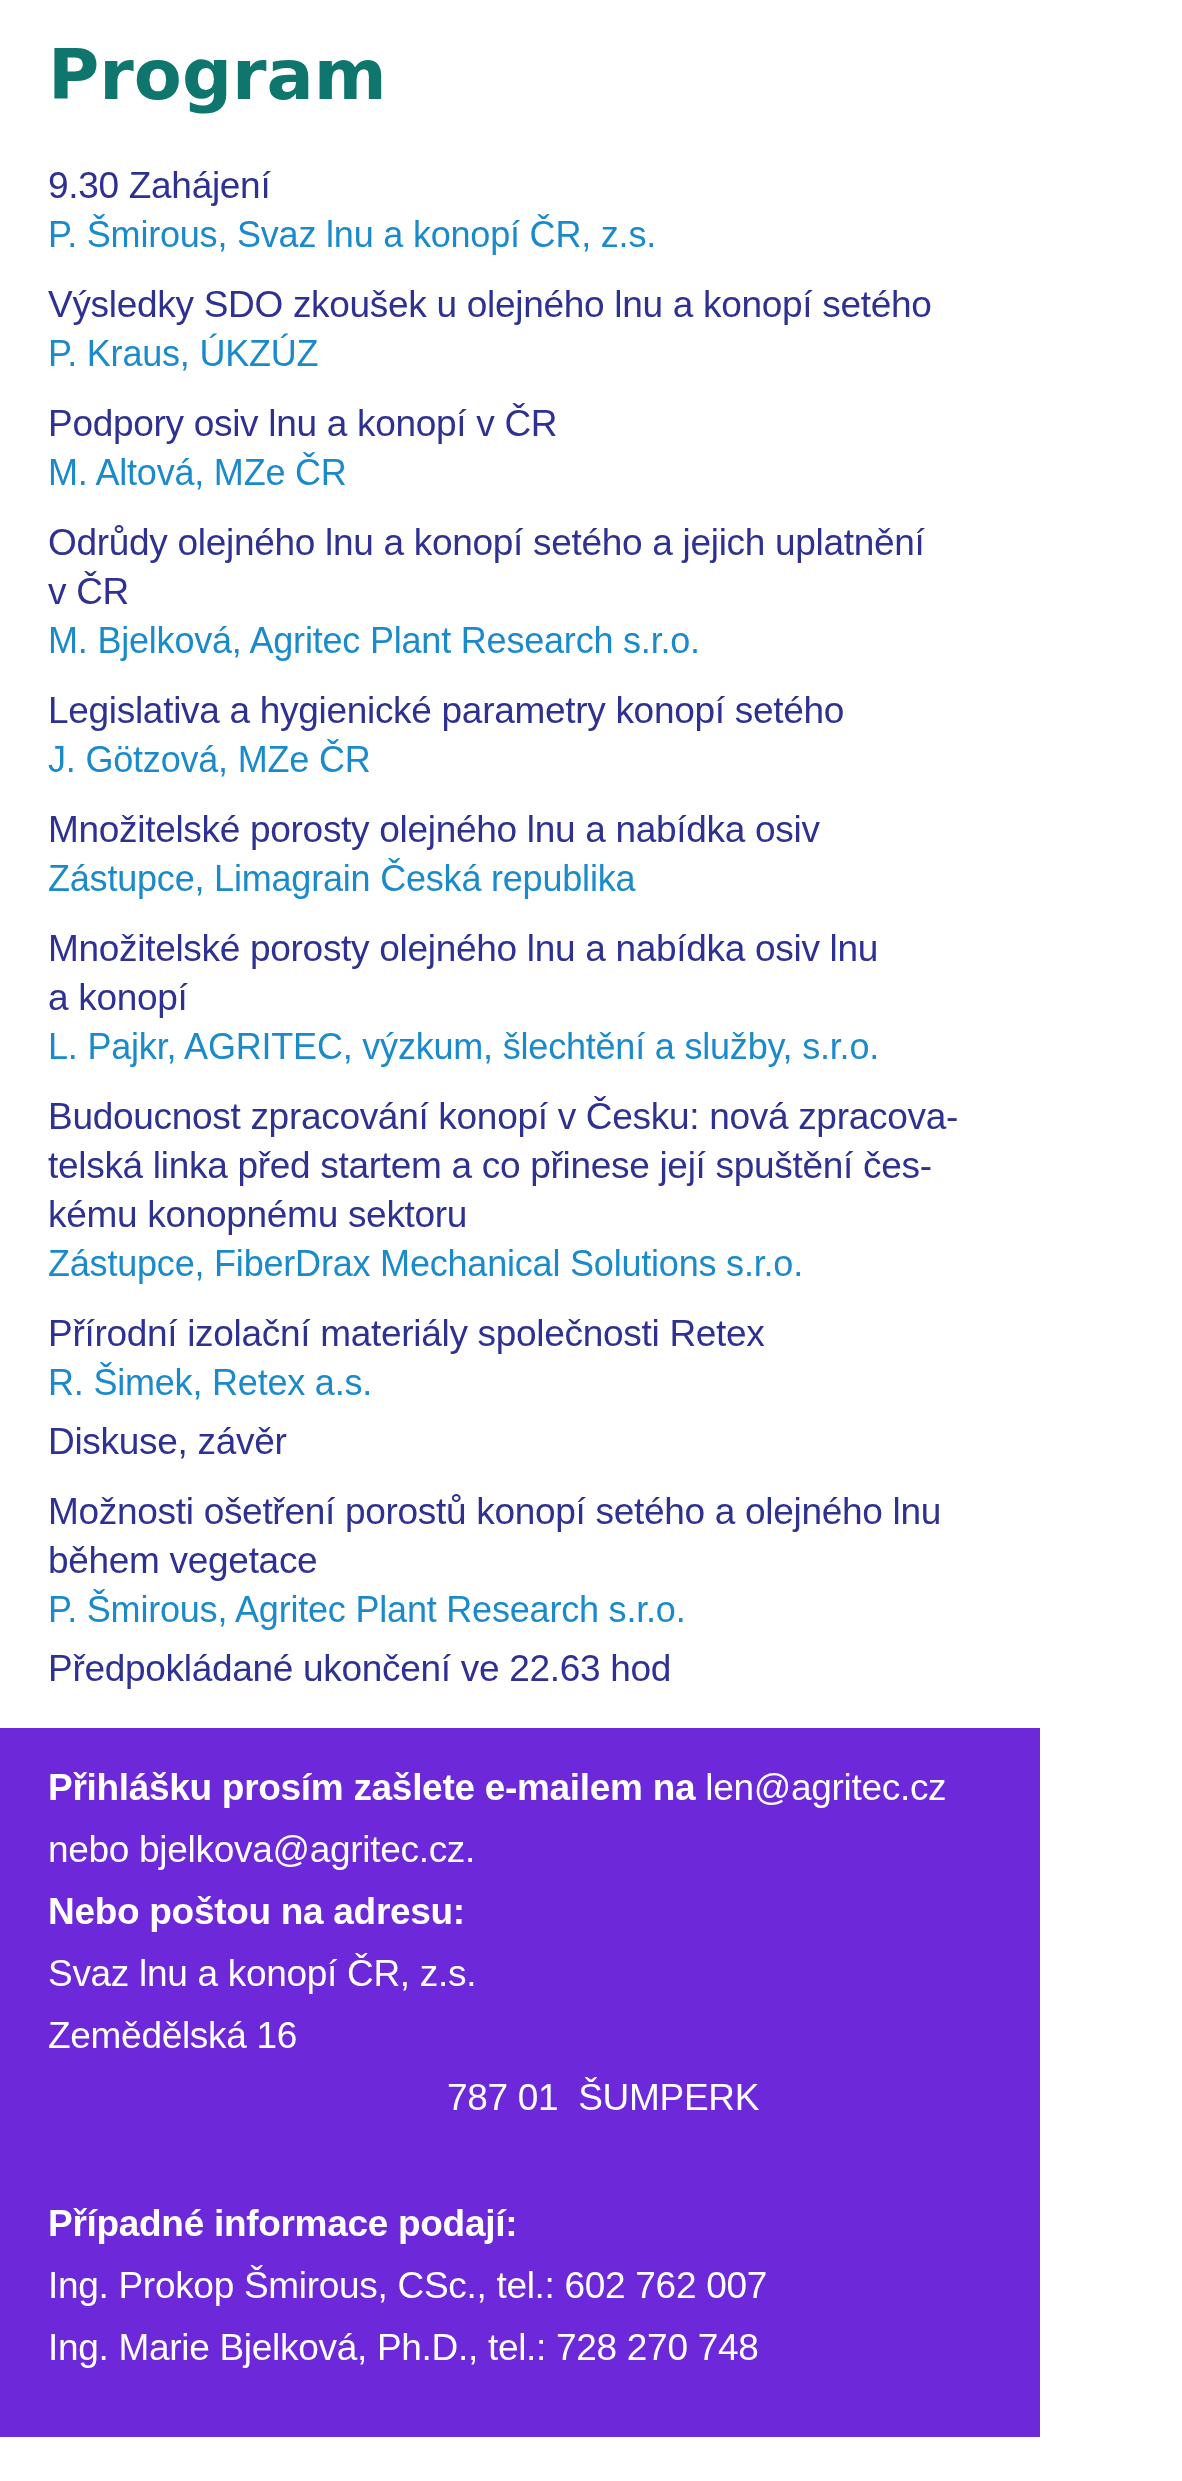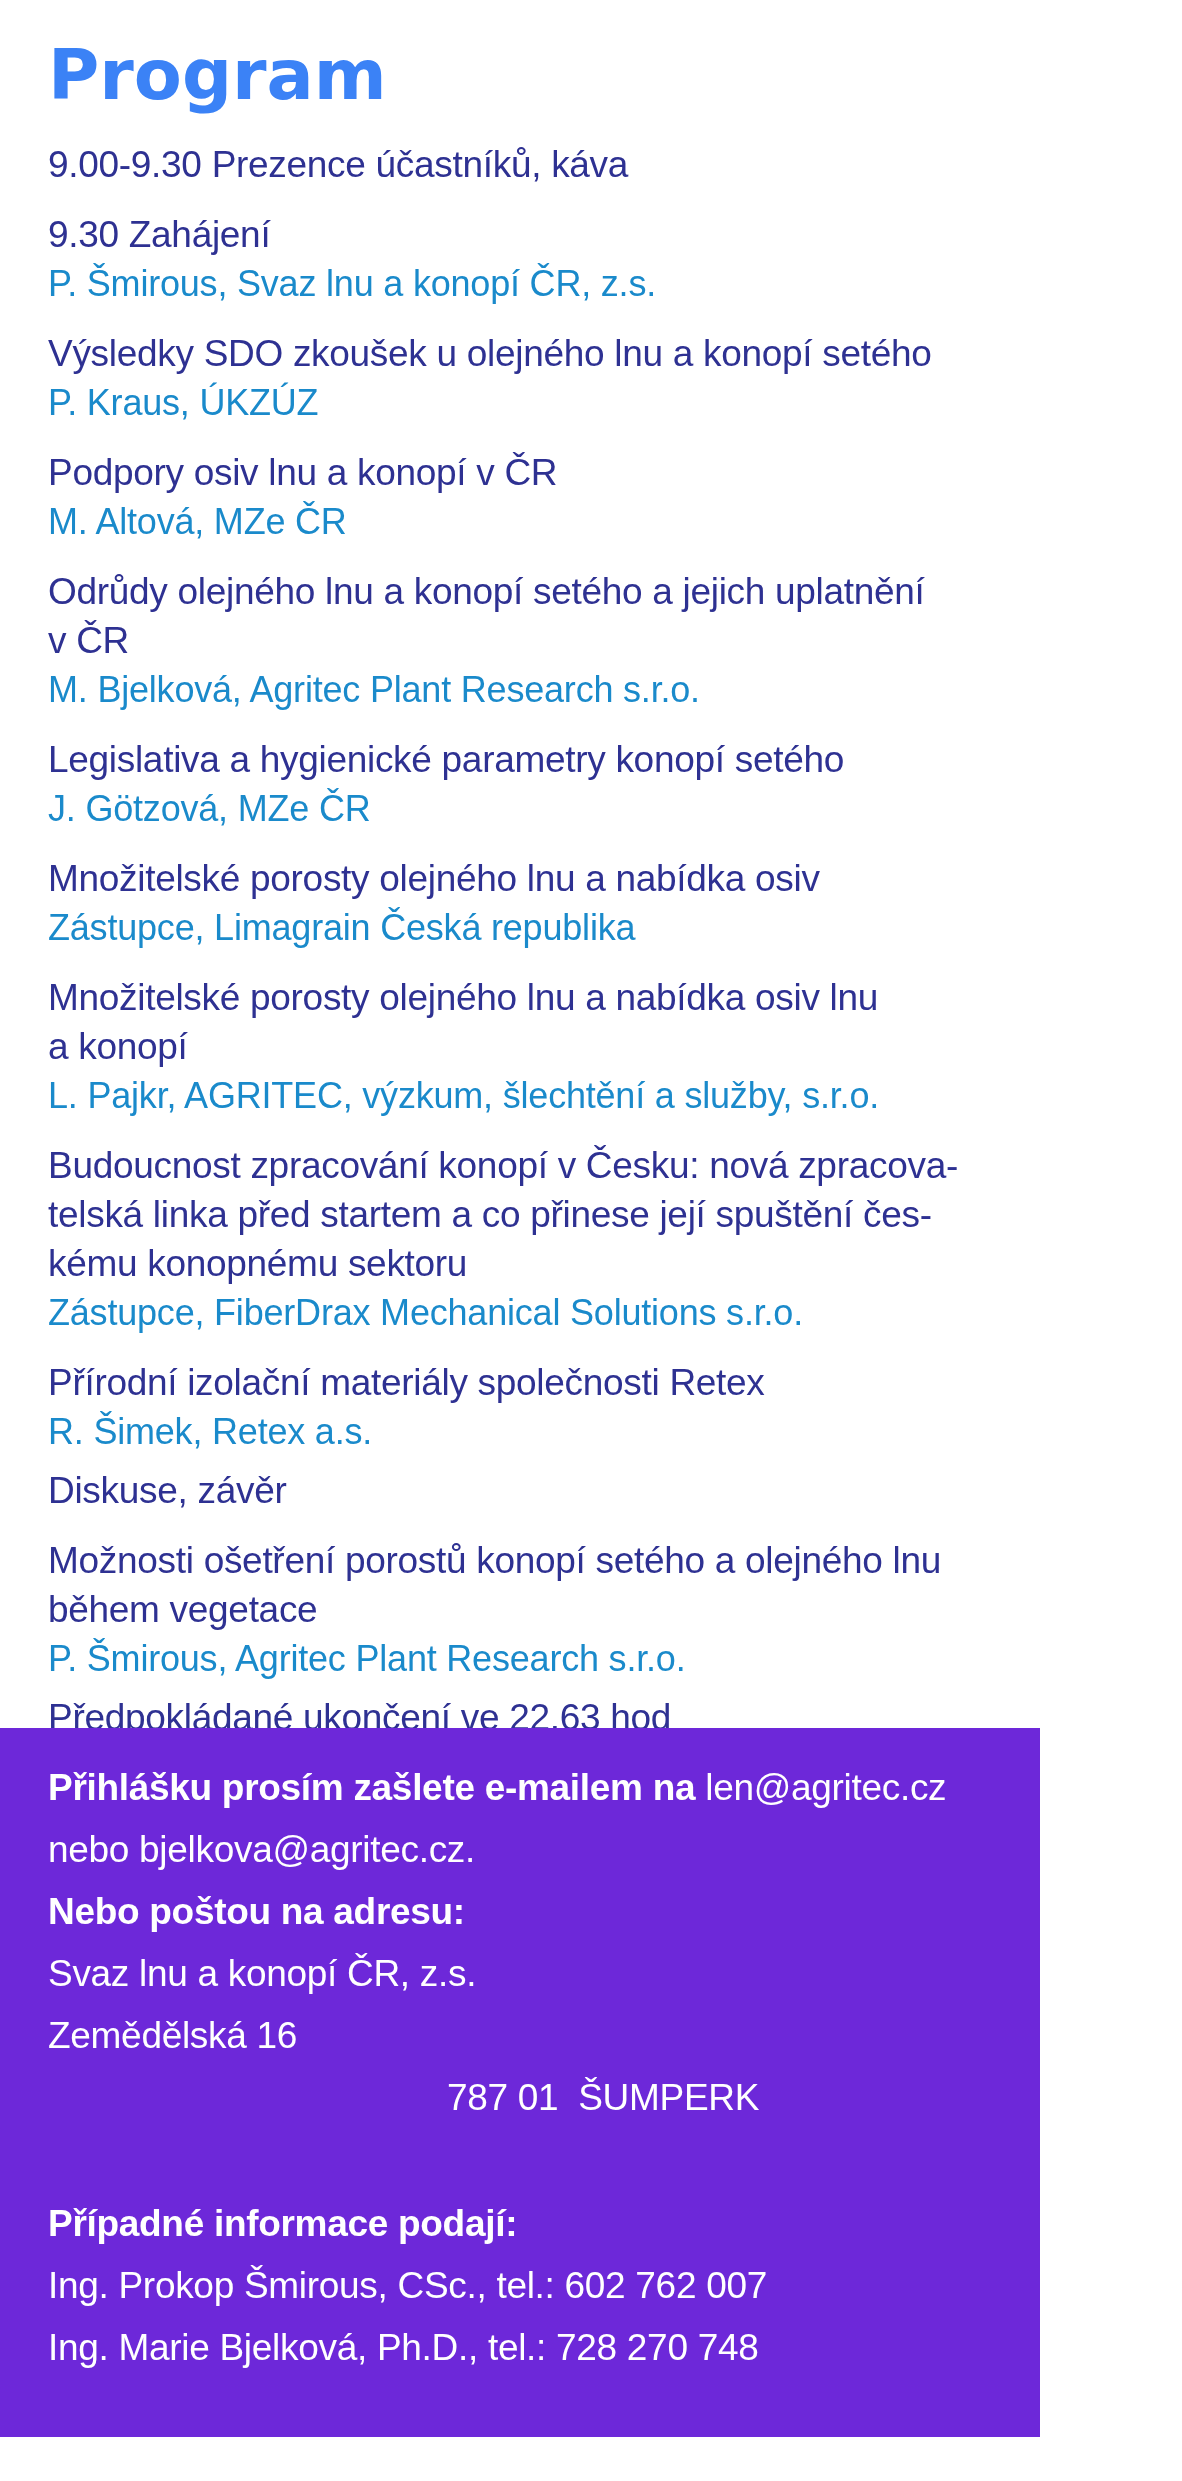--- a/index.html
+++ b/index.html
@@ -20,21 +20,21 @@
   }
   .title {
     position: absolute;
     left: 48px;
     top: 30px;
     margin: 0;
     font-family: "DejaVu Sans", sans-serif;
     font-weight: bold;
     font-size: 70px;
     line-height: 90px;
-    color: #3b82f6;
+    color: #0f766e;
     letter-spacing: 0px;
   }
   .items {
     position: absolute;
     left: 48px;
     top: 140px;
     width: 1110px;
   }
   .item { margin: 0; }
   .item-title {
@@ -81,23 +81,20 @@
   .spacer { height: 64px; }
   .email { font-weight: normal; }
 </style>
 </head>
 <body>
 
 <section class="program">
   <h1 class="title">Program</h1>
 
   <div class="items">
-    <div class="item">
-      <div class="item-title">9.00-9.30 Prezence účastníků, káva</div>
-    </div>
     <div class="item gap">
       <div class="item-title">9.30 Zahájení</div>
       <div class="item-speaker">P. Šmirous, Svaz lnu a konopí ČR, z.s.</div>
     </div>
     <div class="item gap">
       <div class="item-title">Výsledky SDO zkoušek u olejného lnu a konopí setého</div>
       <div class="item-speaker">P. Kraus, ÚKZÚZ</div>
     </div>
     <div class="item gap">
       <div class="item-title">Podpory osiv lnu a konopí v ČR</div>

